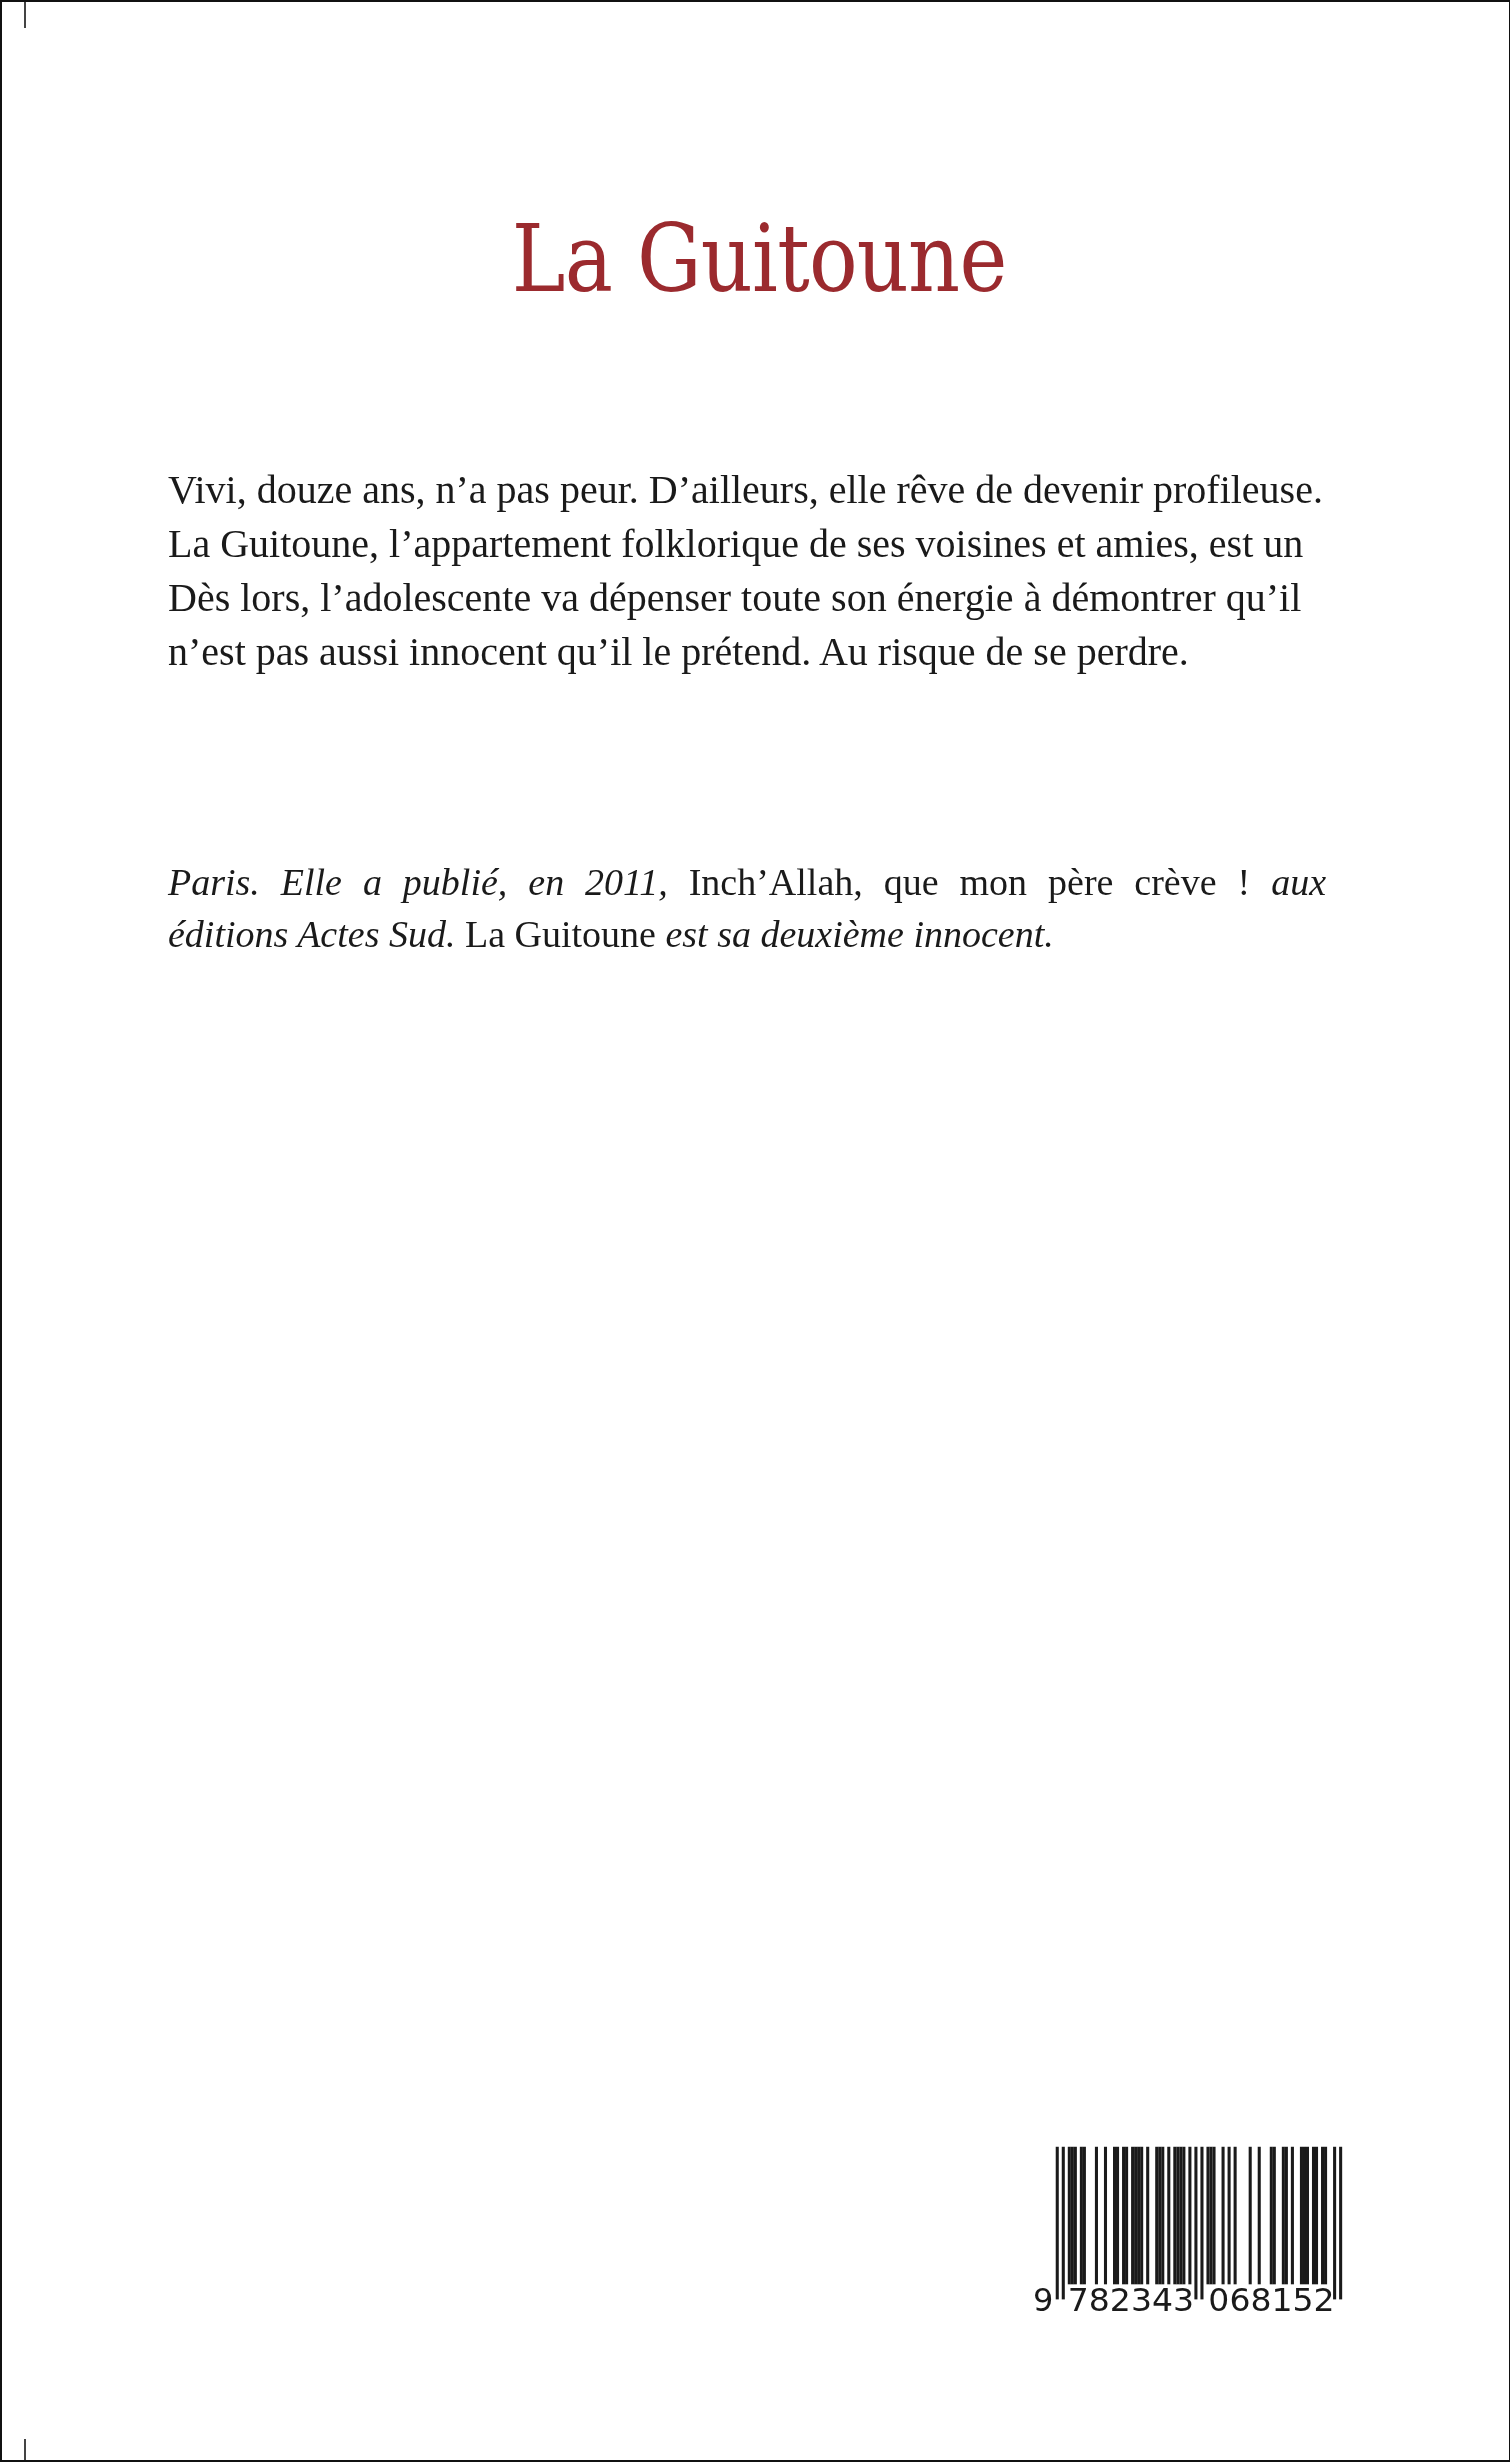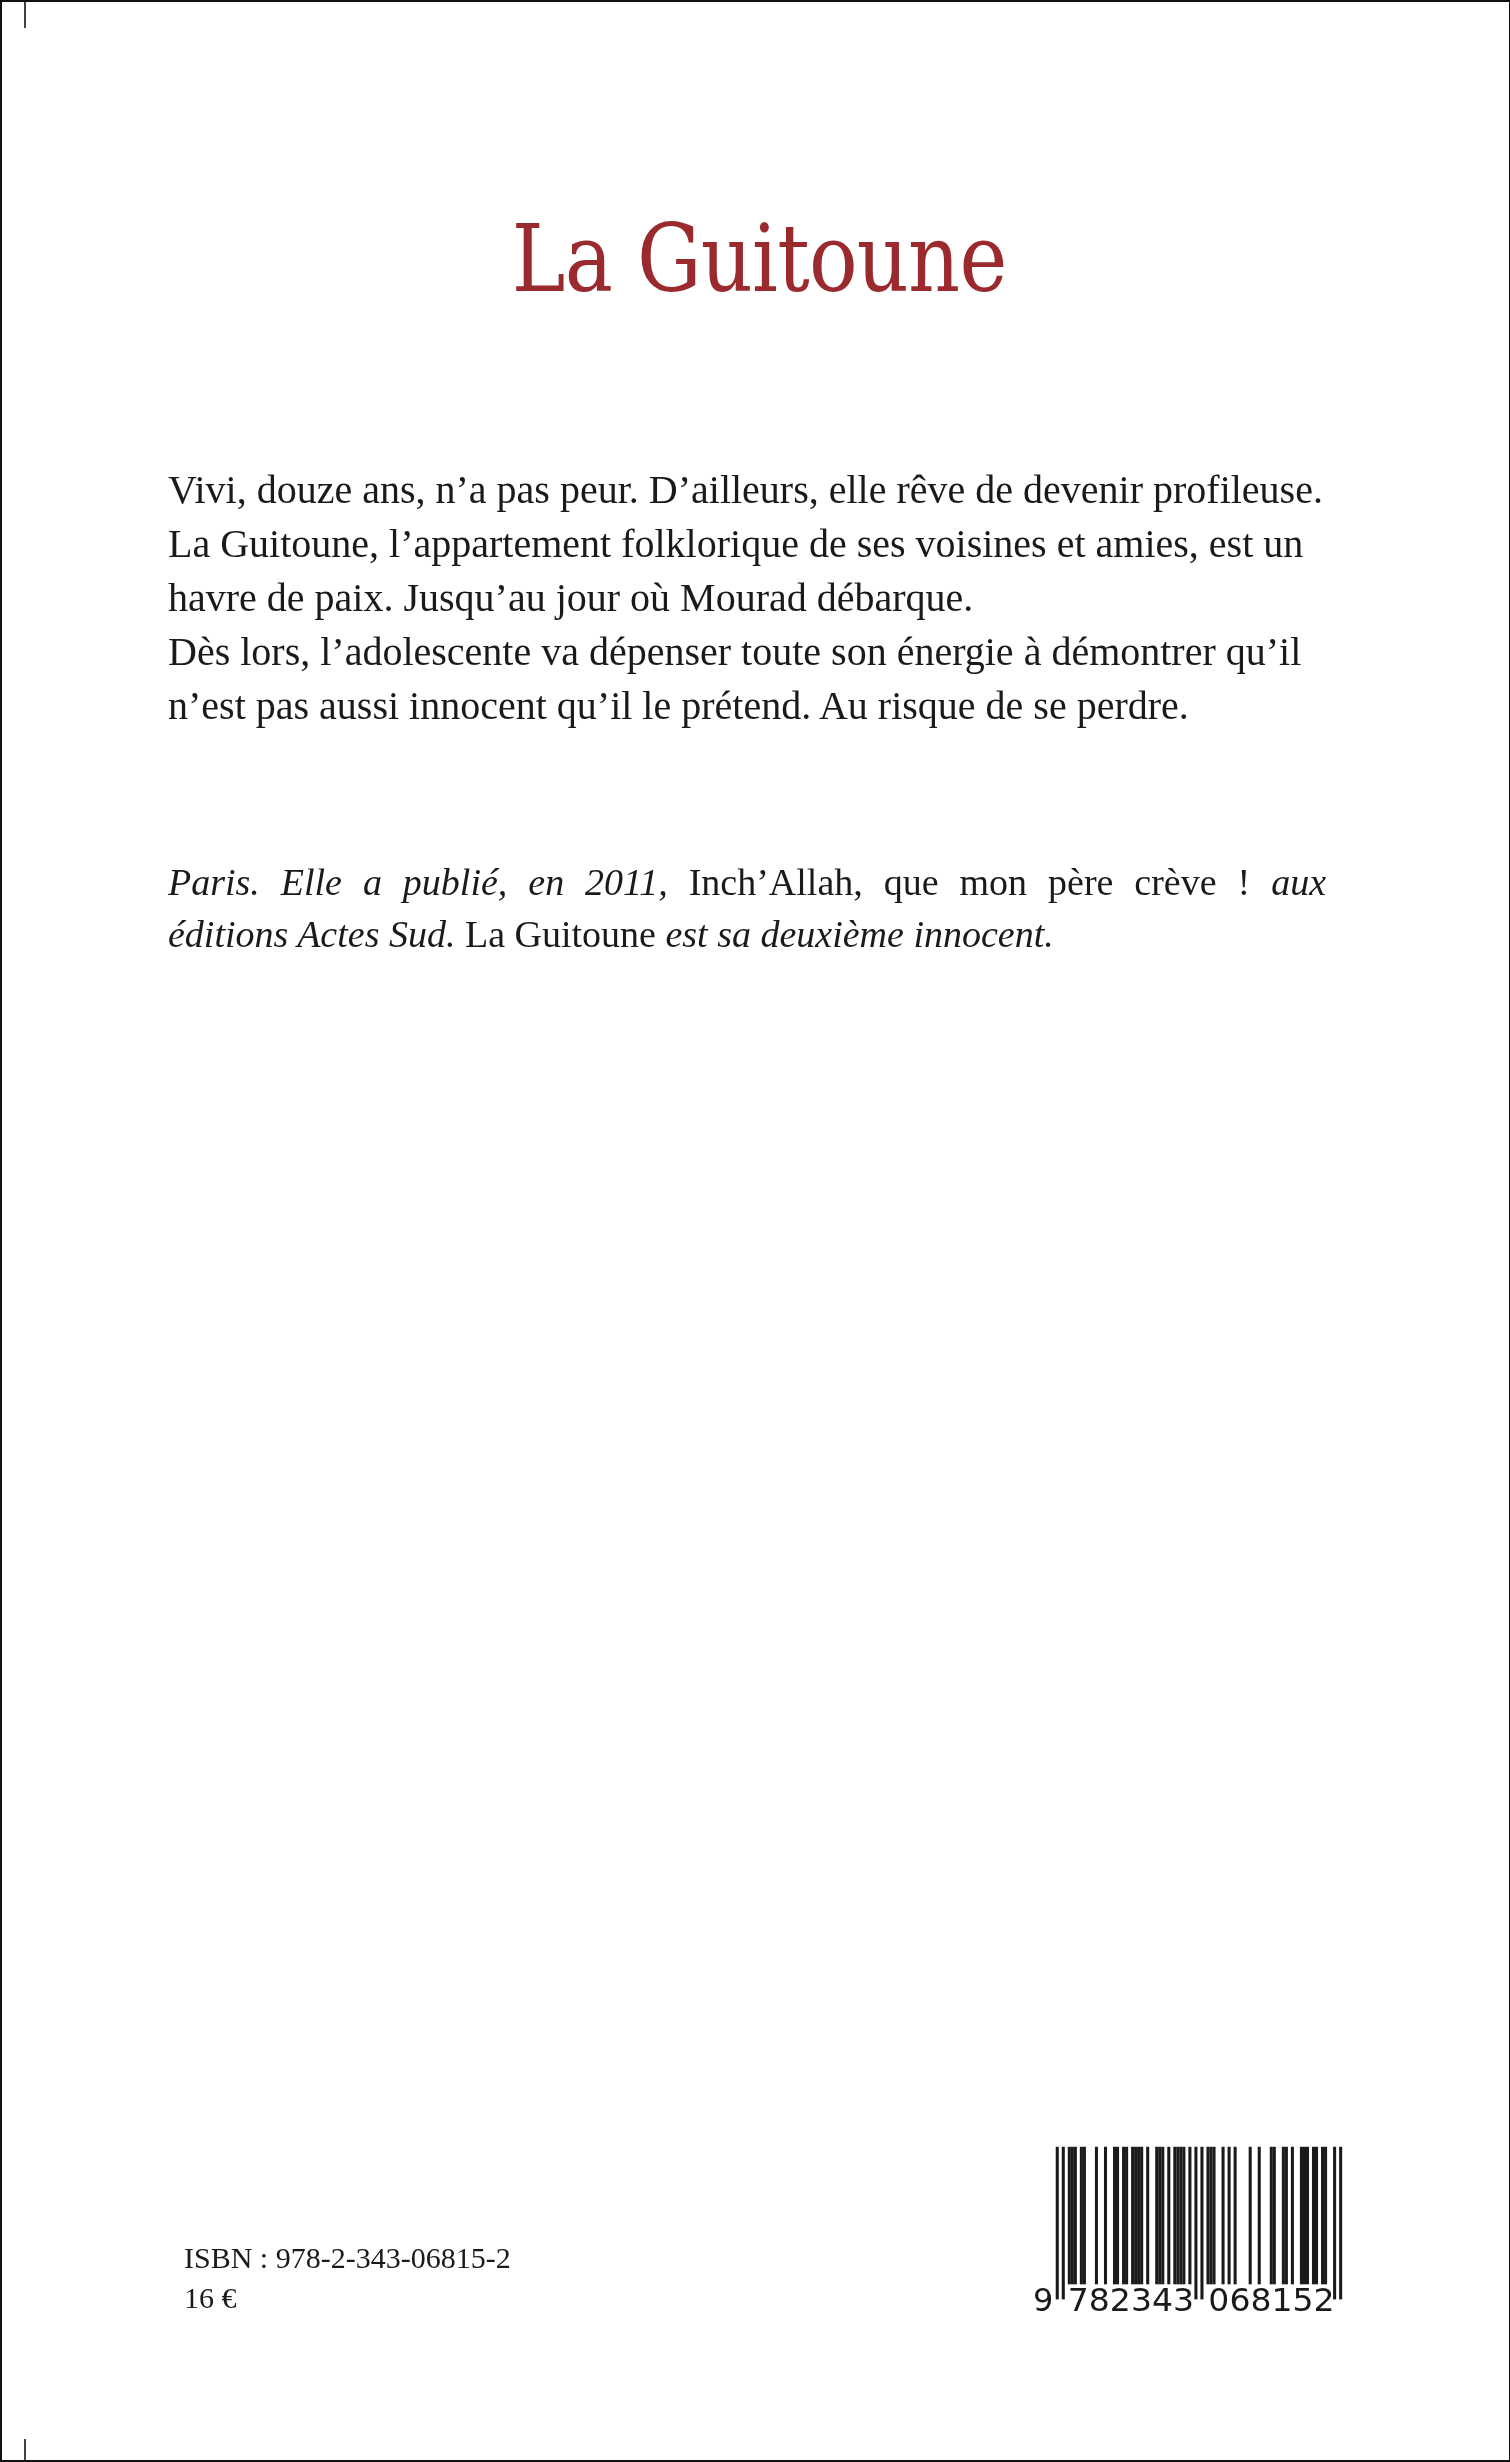--- a/index.html
+++ b/index.html
@@ -49,34 +49,29 @@
 
 <div class="page">
   <div class="crop-mark crop-tl"></div>
   <div class="crop-mark crop-bl"></div>
 
   <div class="title">La Guitoune</div>
 
   <div class="block blurb">
     <span class="line" style="display: block;">Vivi, douze ans, n’a pas peur. D’ailleurs, elle rêve de devenir profileuse.</span>
     <span class="line" style="display: block;">La Guitoune, l’appartement folklorique de ses voisines et amies, est un</span>
-    <span class="line" style="display: block;">havre de paix. Jusqu’au jour où Mourad débarque.</span>
     <span class="line" style="display: block;">Dès lors, l’adolescente va dépenser toute son énergie à démontrer qu’il</span>
     <span class="line" style="display: block;">n’est pas aussi innocent qu’il le prétend. Au risque de se perdre.</span>
   </div>
 
   <div class="block bio">
     <span class="line"><span class="it">Paris. Elle a publié, en 2011,</span><span> Inch’Allah, que mon père crève ! </span><span class="it">aux</span></span>
     <span class="line last"><span class="it">éditions Actes Sud.</span><span> La Guitoune </span><span class="it">est sa deuxième innocent.</span></span>
   </div>
 
-  <div class="meta">
-    <div>ISBN : 978-2-343-06815-2</div>
-    <div>16 €</div>
-  </div>
 
   <div class="barcode">
     <svg id="barcode-svg" width="321" height="179" viewBox="0 0 340 190">
         <rect x="28.00" y="4" width="3.25" height="162" fill="#1a1a1a"></rect>
         <rect x="34.40" y="4" width="3.25" height="162" fill="#1a1a1a"></rect>
         <rect x="40.80" y="4" width="3.25" height="146" fill="#1a1a1a"></rect>
         <rect x="44.00" y="4" width="3.25" height="146" fill="#1a1a1a"></rect>
         <rect x="47.20" y="4" width="3.25" height="146" fill="#1a1a1a"></rect>
         <rect x="53.60" y="4" width="3.25" height="146" fill="#1a1a1a"></rect>
         <rect x="56.80" y="4" width="3.25" height="146" fill="#1a1a1a"></rect>

